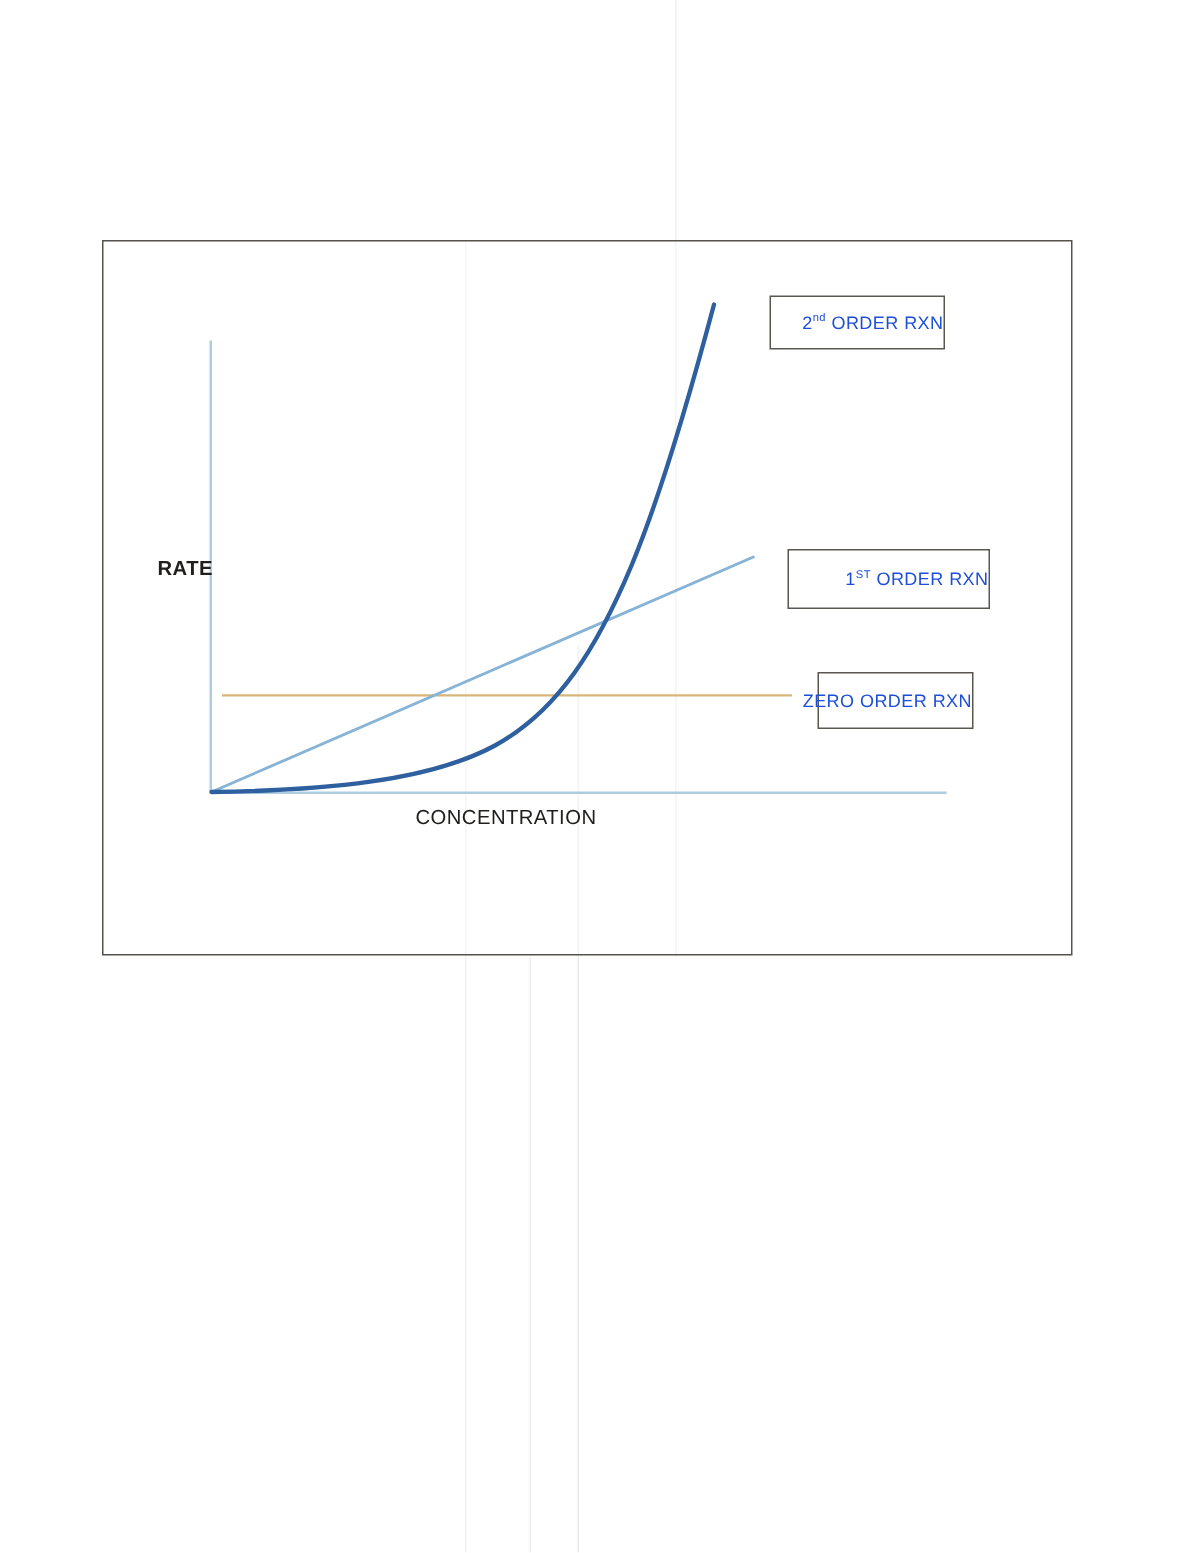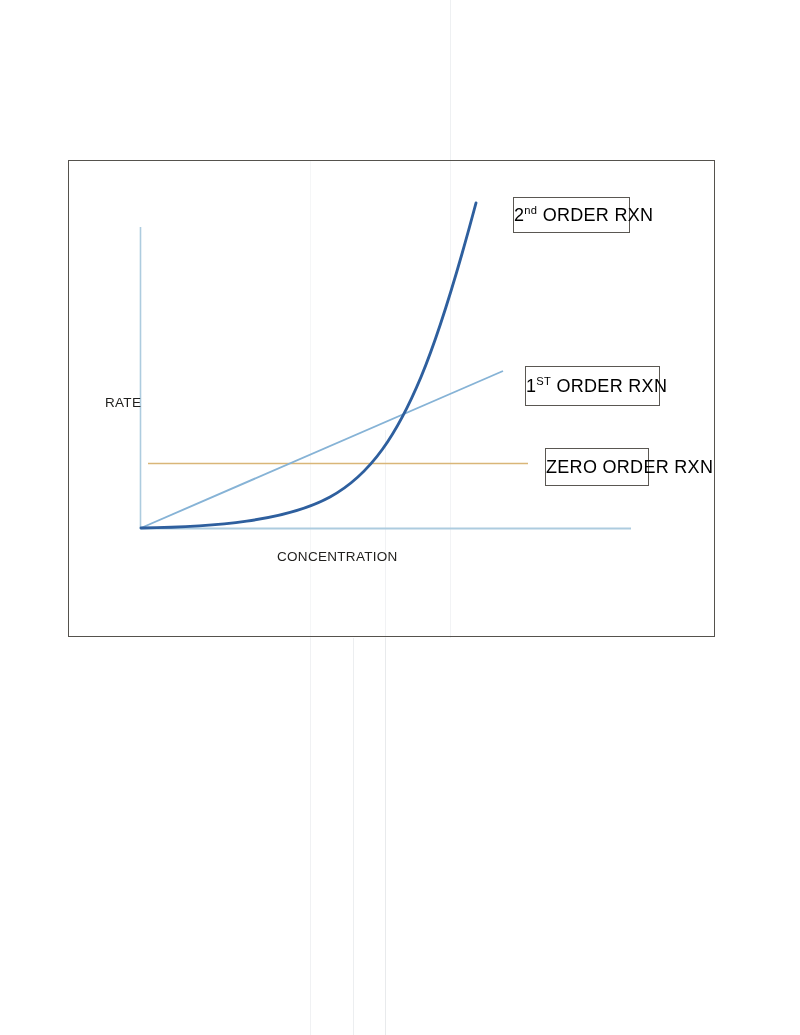--- a/index.html
+++ b/index.html
@@ -53,35 +53,35 @@
   }
 
   
   .axis-title {
     position: absolute;
     font-size: 13.5px;
     letter-spacing: 0.3px;
     color: #201f1d;
     white-space: nowrap;
   }
-  .axis-title.y { left: 105px; top: 395px; }
-  .axis-title.x { left: 277px; top: 549px; }
+  .axis-title.y { left: 105px; top: 371px; font-weight: bold; }
+  .axis-title.x { left: 277px; top: 537px; }
 
   
   .legend-box {
     position: absolute;
     border: 1px solid #5a5752;
     background: #ffffff;
     box-sizing: border-box;
     display: flex;
     align-items: center;
-    justify-content: flex-start;
-    font-size: 18px;
+    justify-content: flex-end;
+    font-size: 12px;
     letter-spacing: 0.3px;
-    color: #000000;
+    color: #1d4ed8;
     white-space: nowrap;
   }
   .legend-box .lbl { display: inline-block; }
   .legend-box sup {
     font-size: 0.62em;
     vertical-align: super;
     line-height: 0;
   }
   .legend-box.b-second { left: 513px; top: 197px; width: 117px; height: 36px; }
   .legend-box.b-first  { left: 525px; top: 366px; width: 135px; height: 40px; }

